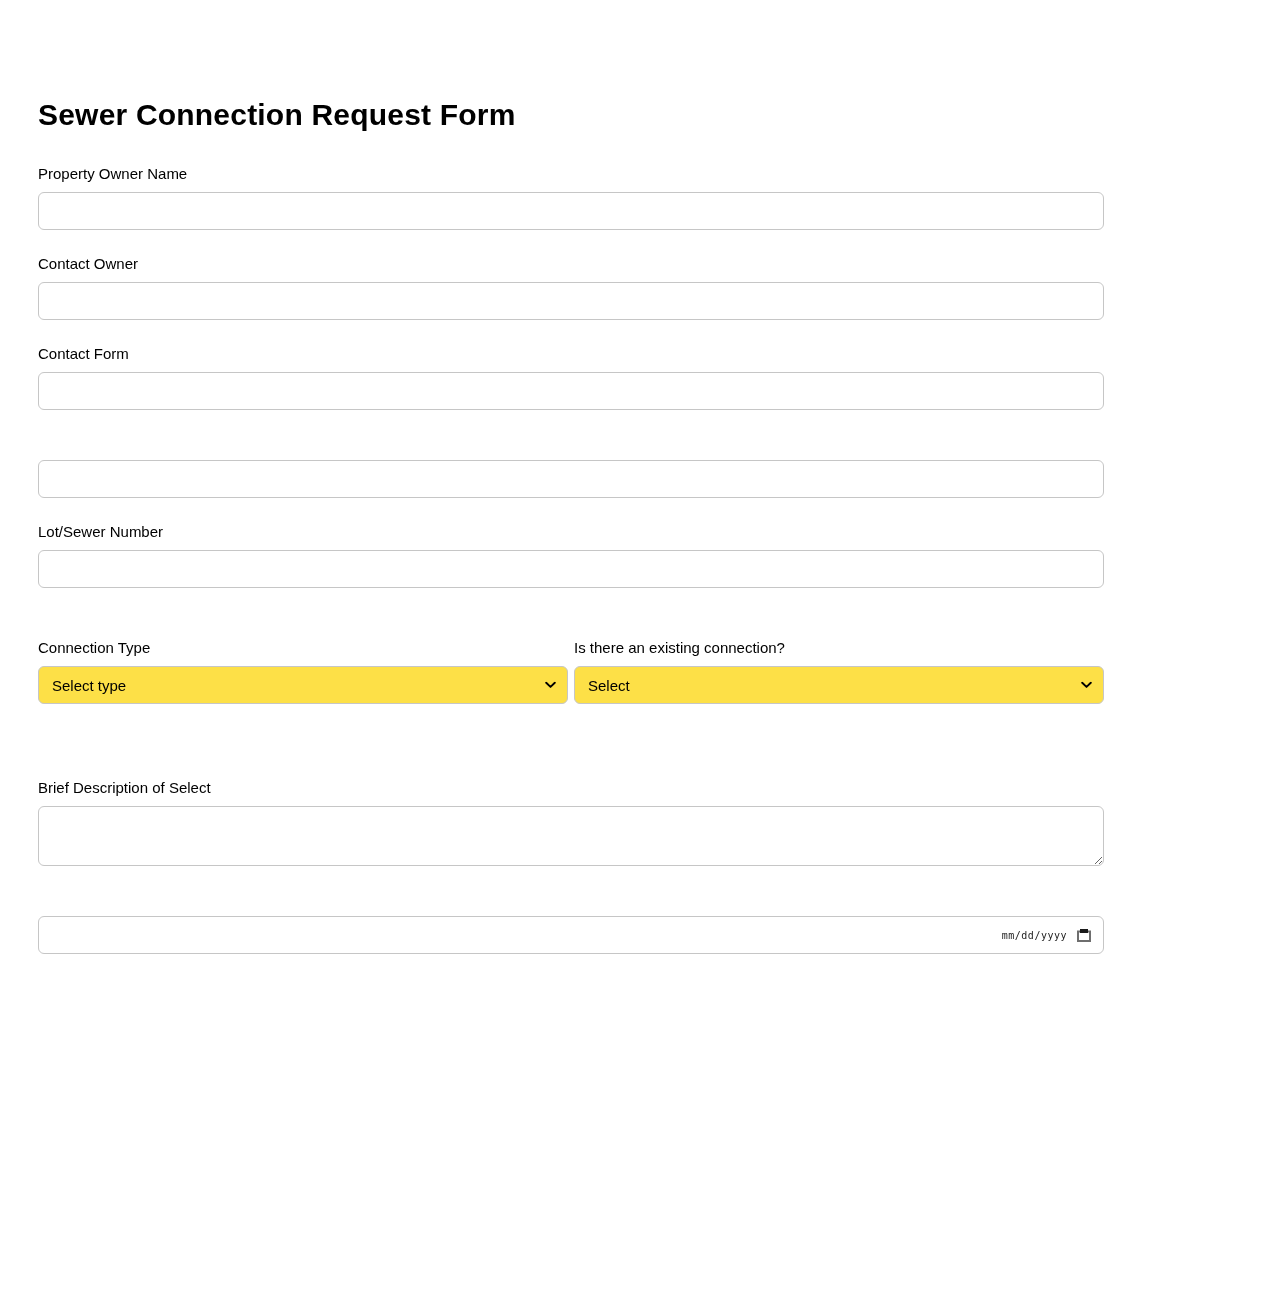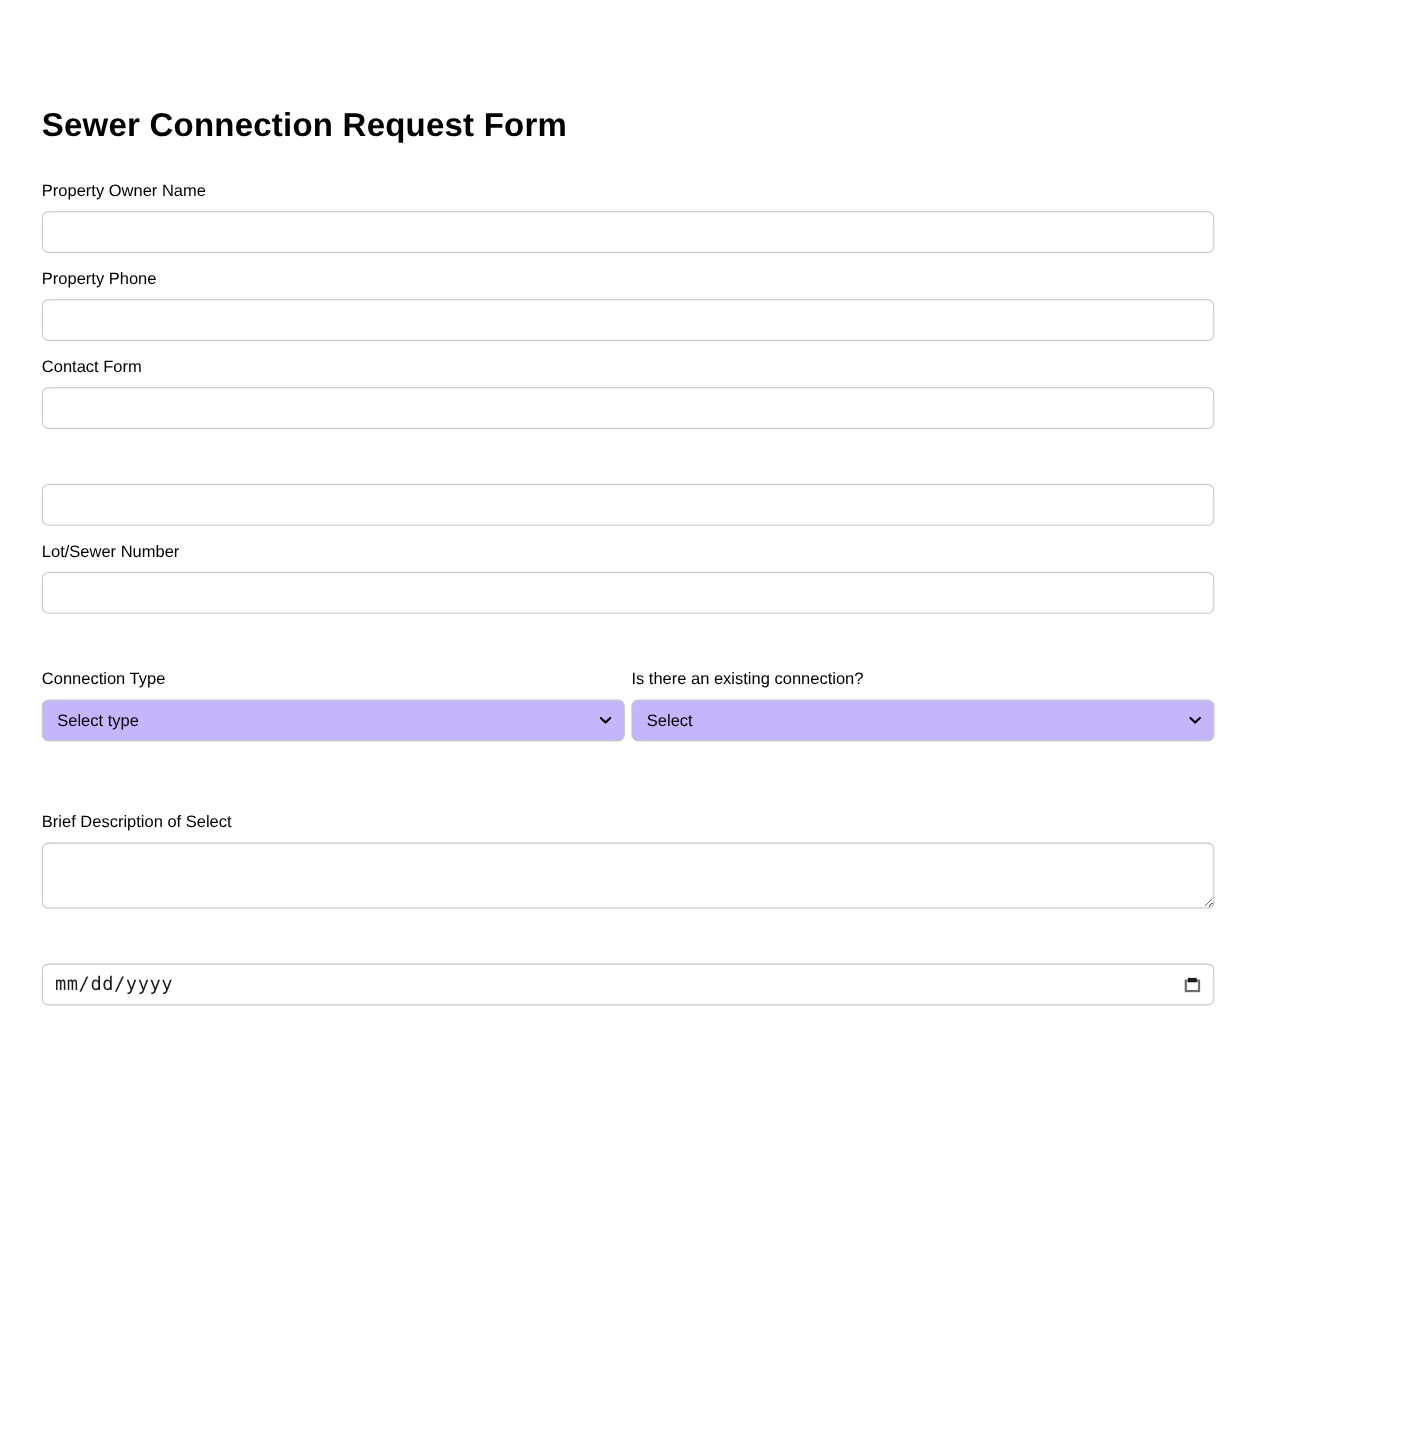--- a/index.html
+++ b/index.html
@@ -24,21 +24,21 @@
     font-size: 30px;
     line-height: 34px;
     font-weight: bold;
     margin: 0 0 32px 0;
     letter-spacing: 0.2px;
   }
   .form-section {
     margin-bottom: 50px;
   }
   .field {
-    margin-bottom: 14px;
+    margin-bottom: 24px;
   }
   .field-label {
     display: block;
     font-size: 15px;
     line-height: 20px;
     margin-bottom: 8px;
     color: #000000;
   }
   .text-input {
     display: block;
@@ -66,21 +66,21 @@
     display: block;
     width: 100%;
     height: 38px;
     box-sizing: border-box;
     border: 1px solid #c6c6c6;
     border-radius: 6px;
     padding: 0 30px 0 13px;
     font-size: 15px;
     font-family: "Liberation Sans", sans-serif;
     color: #000000;
-    background: #c4b5fd;
+    background: #fde047;
     -webkit-appearance: none;
     -moz-appearance: none;
     appearance: none;
     outline: none;
   }
   .chevron {
     position: absolute;
     right: 12px;
     top: 50%;
     transform: translateY(-50%);
@@ -106,26 +106,27 @@
     position: relative;
   }
   .date-input {
     display: block;
     width: 100%;
     height: 38px;
     box-sizing: border-box;
     border: 1px solid #c6c6c6;
     border-radius: 6px;
     padding: 0 36px 0 11px;
-    font-size: 17px;
+    font-size: 10px;
     font-family: "DejaVu Sans Mono", monospace;
     letter-spacing: 0.5px;
     color: #000000;
     background: #ffffff;
     outline: none;
+    text-align: right;
   }
   .date-input::placeholder {
     color: #1c1c1c;
     opacity: 1;
     font-family: "DejaVu Sans Mono", monospace;
   }
   .calendar-btn {
     position: absolute;
     right: 12px;
     top: 50%;
@@ -146,21 +147,21 @@
   <div class="container">
 
     <h1 class="form-title">Sewer Connection Request Form</h1>
 
     <div class="form-section">
       <div class="field">
         <label class="field-label">Property Owner Name</label>
         <input type="text" class="text-input" value="" style="">
       </div>
       <div class="field">
-        <label class="field-label">Property Phone</label>
+        <label class="field-label">Contact Owner</label>
         <input type="text" class="text-input" value="" style="">
       </div>
       <div class="field">
         <label class="field-label">Contact Form</label>
         <input type="text" class="text-input" value="" style="">
       </div>
     </div>
 
     <div class="form-section">
       <div class="field">

